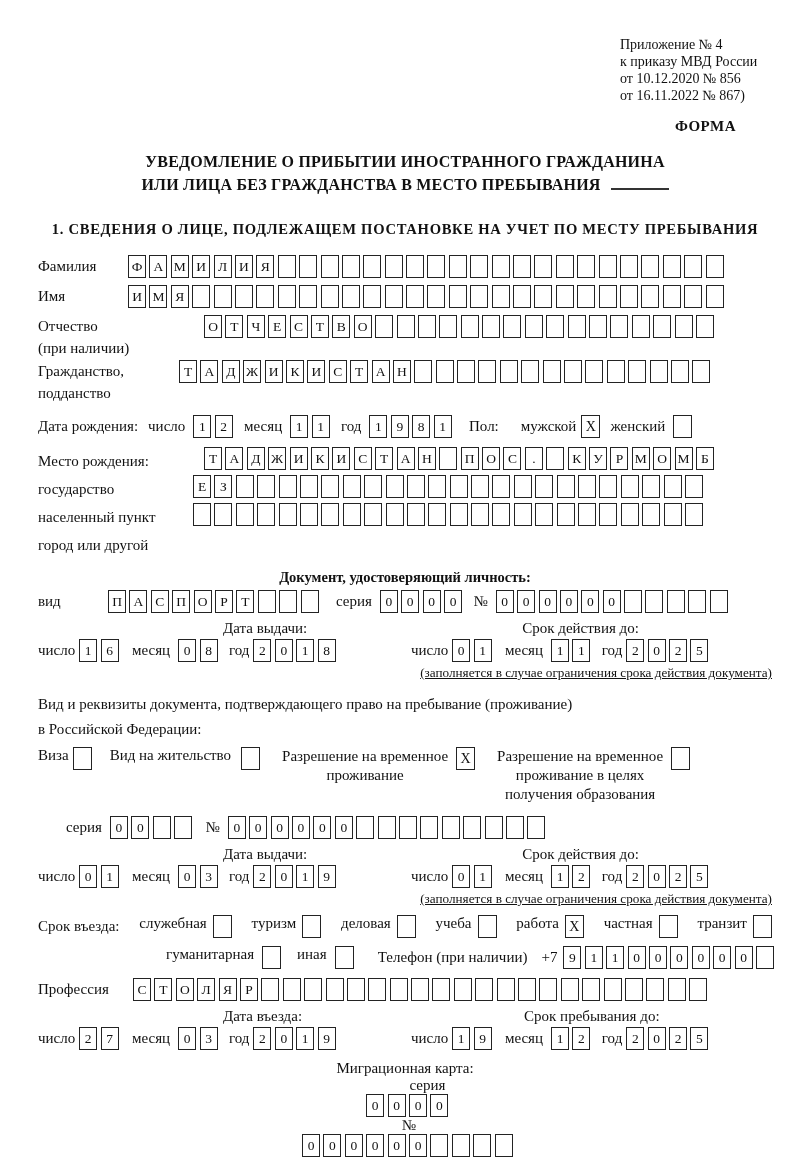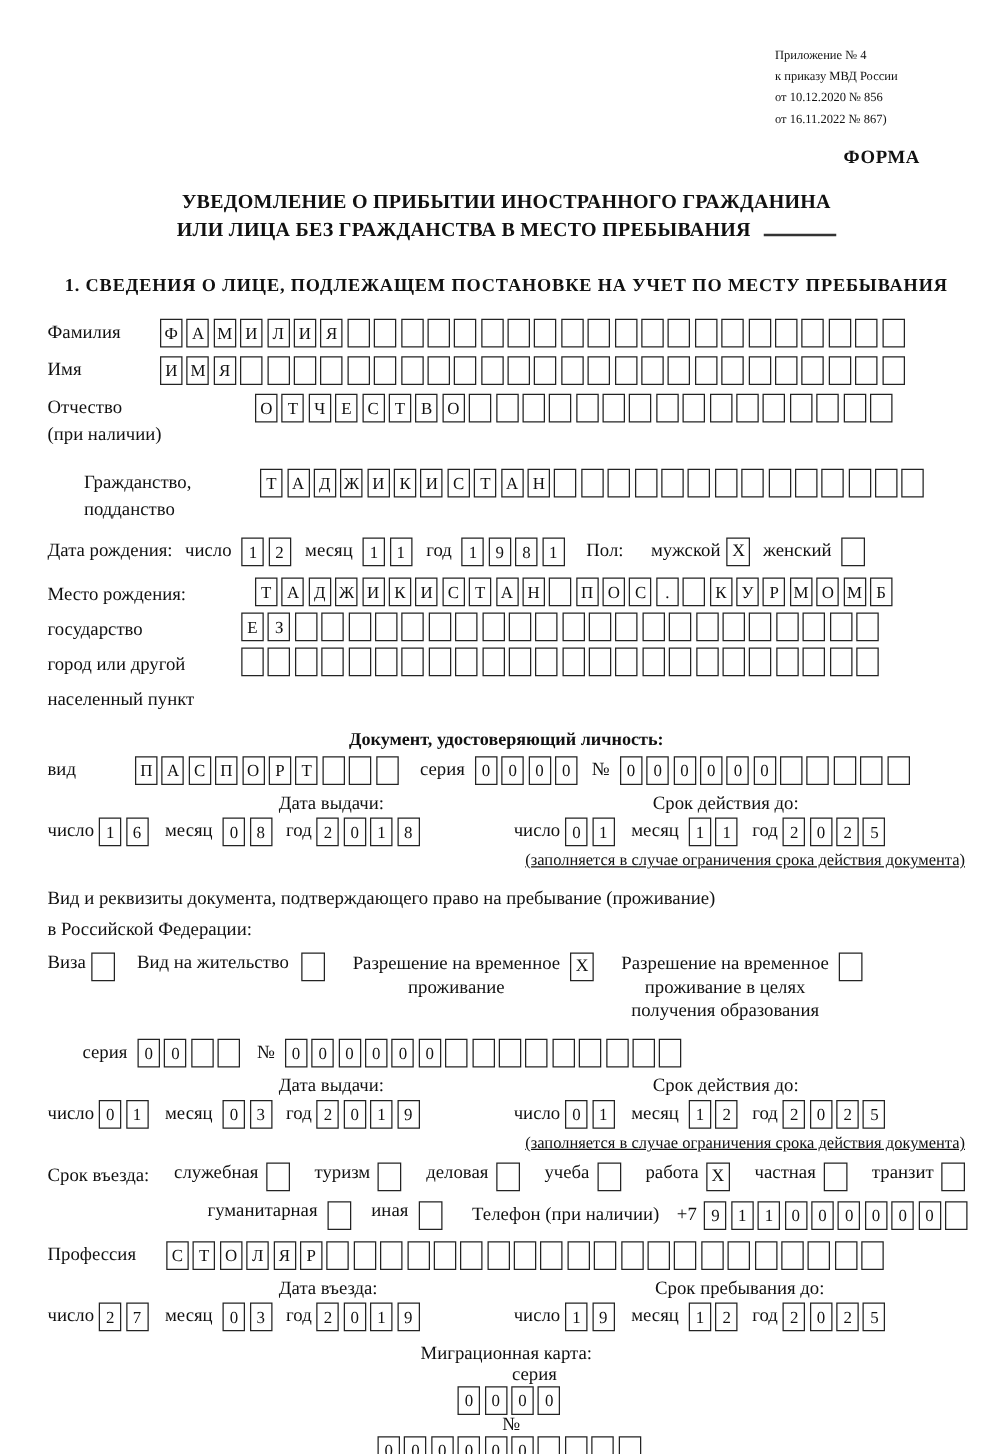--- a/index.html
+++ b/index.html
@@ -2,21 +2,21 @@
 <html><head>
 <meta charset="utf-8">
 <style>
   html,body{margin:0;padding:0;background:#fff;}
   .page{
     width:800px;min-height:1163px;background:#fff;color:#111;
     font-family:"Liberation Serif","DejaVu Serif",serif;
     font-size:15px;box-sizing:border-box;
     padding:36px 28px 40px 38px;position:relative;overflow:hidden;
   }
-  .annex{margin-left:582px;font-size:10px;line-height:17px;}
+  .annex{margin-left:582px;font-size:14px;line-height:17px;}
   .annex .gap{margin-top:5px;}
   .form-marker{text-align:right;padding-right:36px;font-weight:bold;font-size:15px;letter-spacing:.5px;margin-top:14px;}
   .title{ text-align:center;font-weight:bold;font-size:16px;line-height:23px;margin-top:15px;letter-spacing:.2px;}
   .blank-line{display:inline-block;width:58px;border-bottom:2.2px solid #333;height:13px;margin-left:10px;}
   .section1{text-align:center;font-weight:bold;font-size:14.6px;letter-spacing:.7px;margin-top:25px;}
   .row{display:flex;align-items:center;margin-top:6px;}
   .row.top{align-items:flex-start;}
   .lbl{flex:none;}
   .lblblock{flex:none;line-height:22px;}
   .cells{display:inline-flex;flex:none;}
@@ -151,21 +151,21 @@
         <span class="cell"></span>
         <span class="cell"></span>
         <span class="cell"></span>
         <span class="cell"></span>
         <span class="cell"></span>
         <span class="cell"></span>
         <span class="cell"></span>
       </span>
   </div>
 
-  <div class="row top" style="margin-top:16px;justify-content:center;">
+  <div class="row top" style="margin-top:1px;">
     <span class="lblblock" style="width:141px;">
       <div>Гражданство,</div>
       <div>подданство</div>
     </span>
     <span class="cells">
         <span class="cell">Т</span>
         <span class="cell">А</span>
         <span class="cell">Д</span>
         <span class="cell">Ж</span>
         <span class="cell">И</span>
@@ -215,22 +215,22 @@
     <span class="lbl" style="margin-left:22px;">мужской</span>
     <span class="cb" style="margin-left:5px;">X</span>
     <span class="lbl ml10">женский</span>
     <span class="cb ml8"></span>
   </div>
 
   <div class="row top" style="margin-top:9px;">
     <span class="lblblock" style="width:166px;line-height:28px;">
       <div>Место рождения:</div>
       <div>государство</div>
+      <div>населенный пункт</div>
       <div>город или другой</div>
-      <div>населенный пункт</div>
     </span>
     <span>
       <div class="cells">
           <span class="cell">Т</span>
           <span class="cell">А</span>
           <span class="cell">Д</span>
           <span class="cell">Ж</span>
           <span class="cell">И</span>
           <span class="cell">К</span>
           <span class="cell">И</span>

